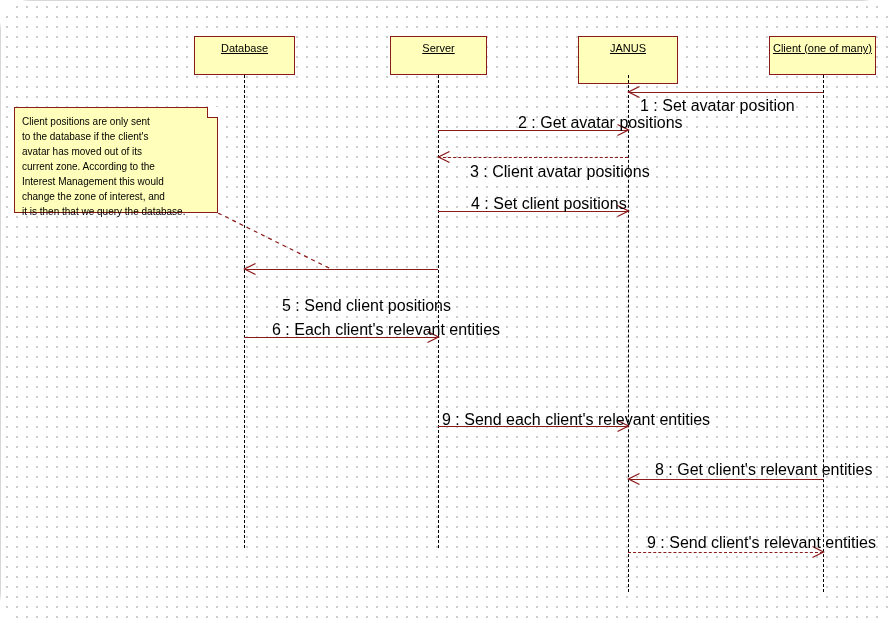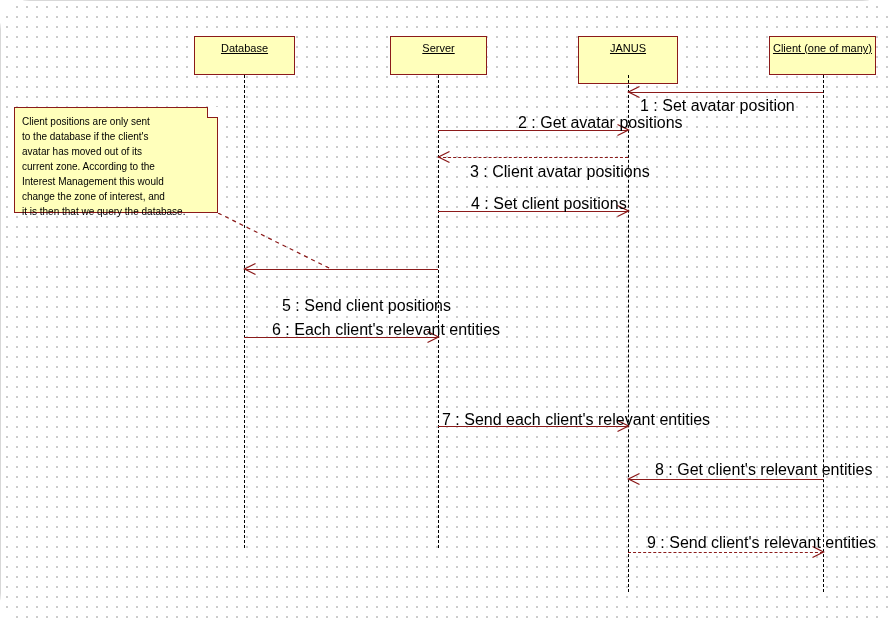--- a/index.html
+++ b/index.html
@@ -168,21 +168,21 @@
           <path d="M0.5 0.5 L11.5 6 L0.5 11.5" fill="none" stroke="#8b1a1a" stroke-width="1.3"></path>
         </svg>
       </div>
       <div class="msg-label" style="left: 272px; top: 321px;">6 : Each client's relevant entities</div>
       <div class="msg-line" style="left: 438px; top: 426px; width: 190px;"></div>
       <div class="msg-arrow" style="top: 420px; left: 617px;">
         <svg width="12" height="12" viewBox="0 0 12 12">
           <path d="M0.5 0.5 L11.5 6 L0.5 11.5" fill="none" stroke="#8b1a1a" stroke-width="1.3"></path>
         </svg>
       </div>
-      <div class="msg-label" style="left: 442px; top: 411px;">7 : Send each client's relevant entities</div>
+      <div class="msg-label" style="left: 442px; top: 411px;">9 : Send each client's relevant entities</div>
       <div class="msg-line" style="left: 628px; top: 479px; width: 195px;"></div>
       <div class="msg-arrow" style="top: 473px; left: 628px;">
         <svg width="12" height="12" viewBox="0 0 12 12">
           <path d="M11.5 0.5 L0.5 6 L11.5 11.5" fill="none" stroke="#8b1a1a" stroke-width="1.3"></path>
         </svg>
       </div>
       <div class="msg-label" style="left: 655px; top: 461px;">8 : Get client's relevant entities</div>
       <div class="msg-line dashed" style="left: 628px; top: 552px; width: 195px;"></div>
       <div class="msg-arrow" style="top: 546px; left: 812px;">
         <svg width="12" height="12" viewBox="0 0 12 12">

